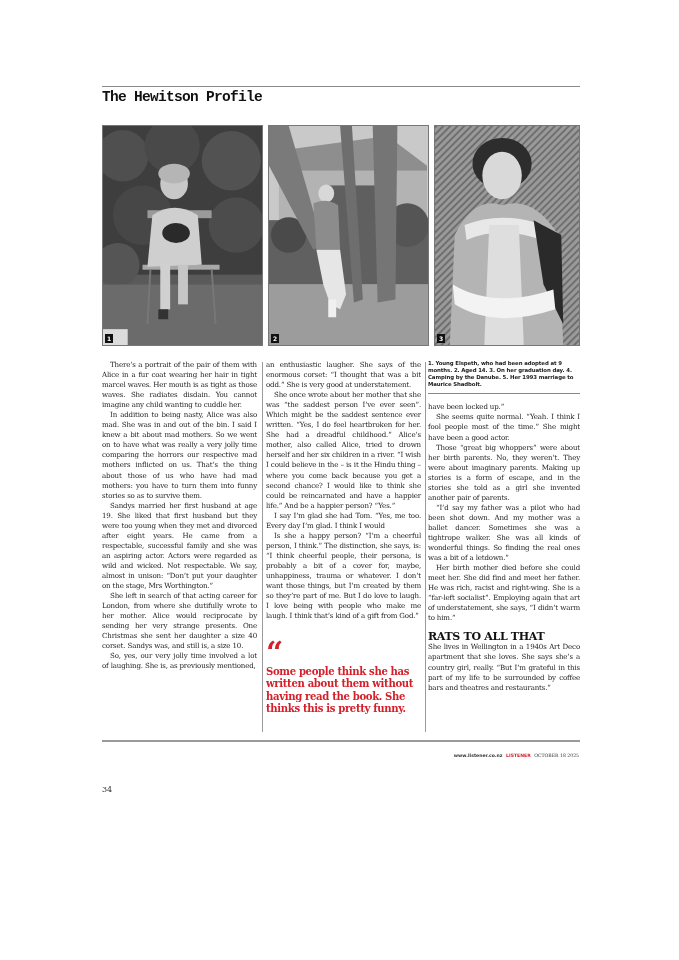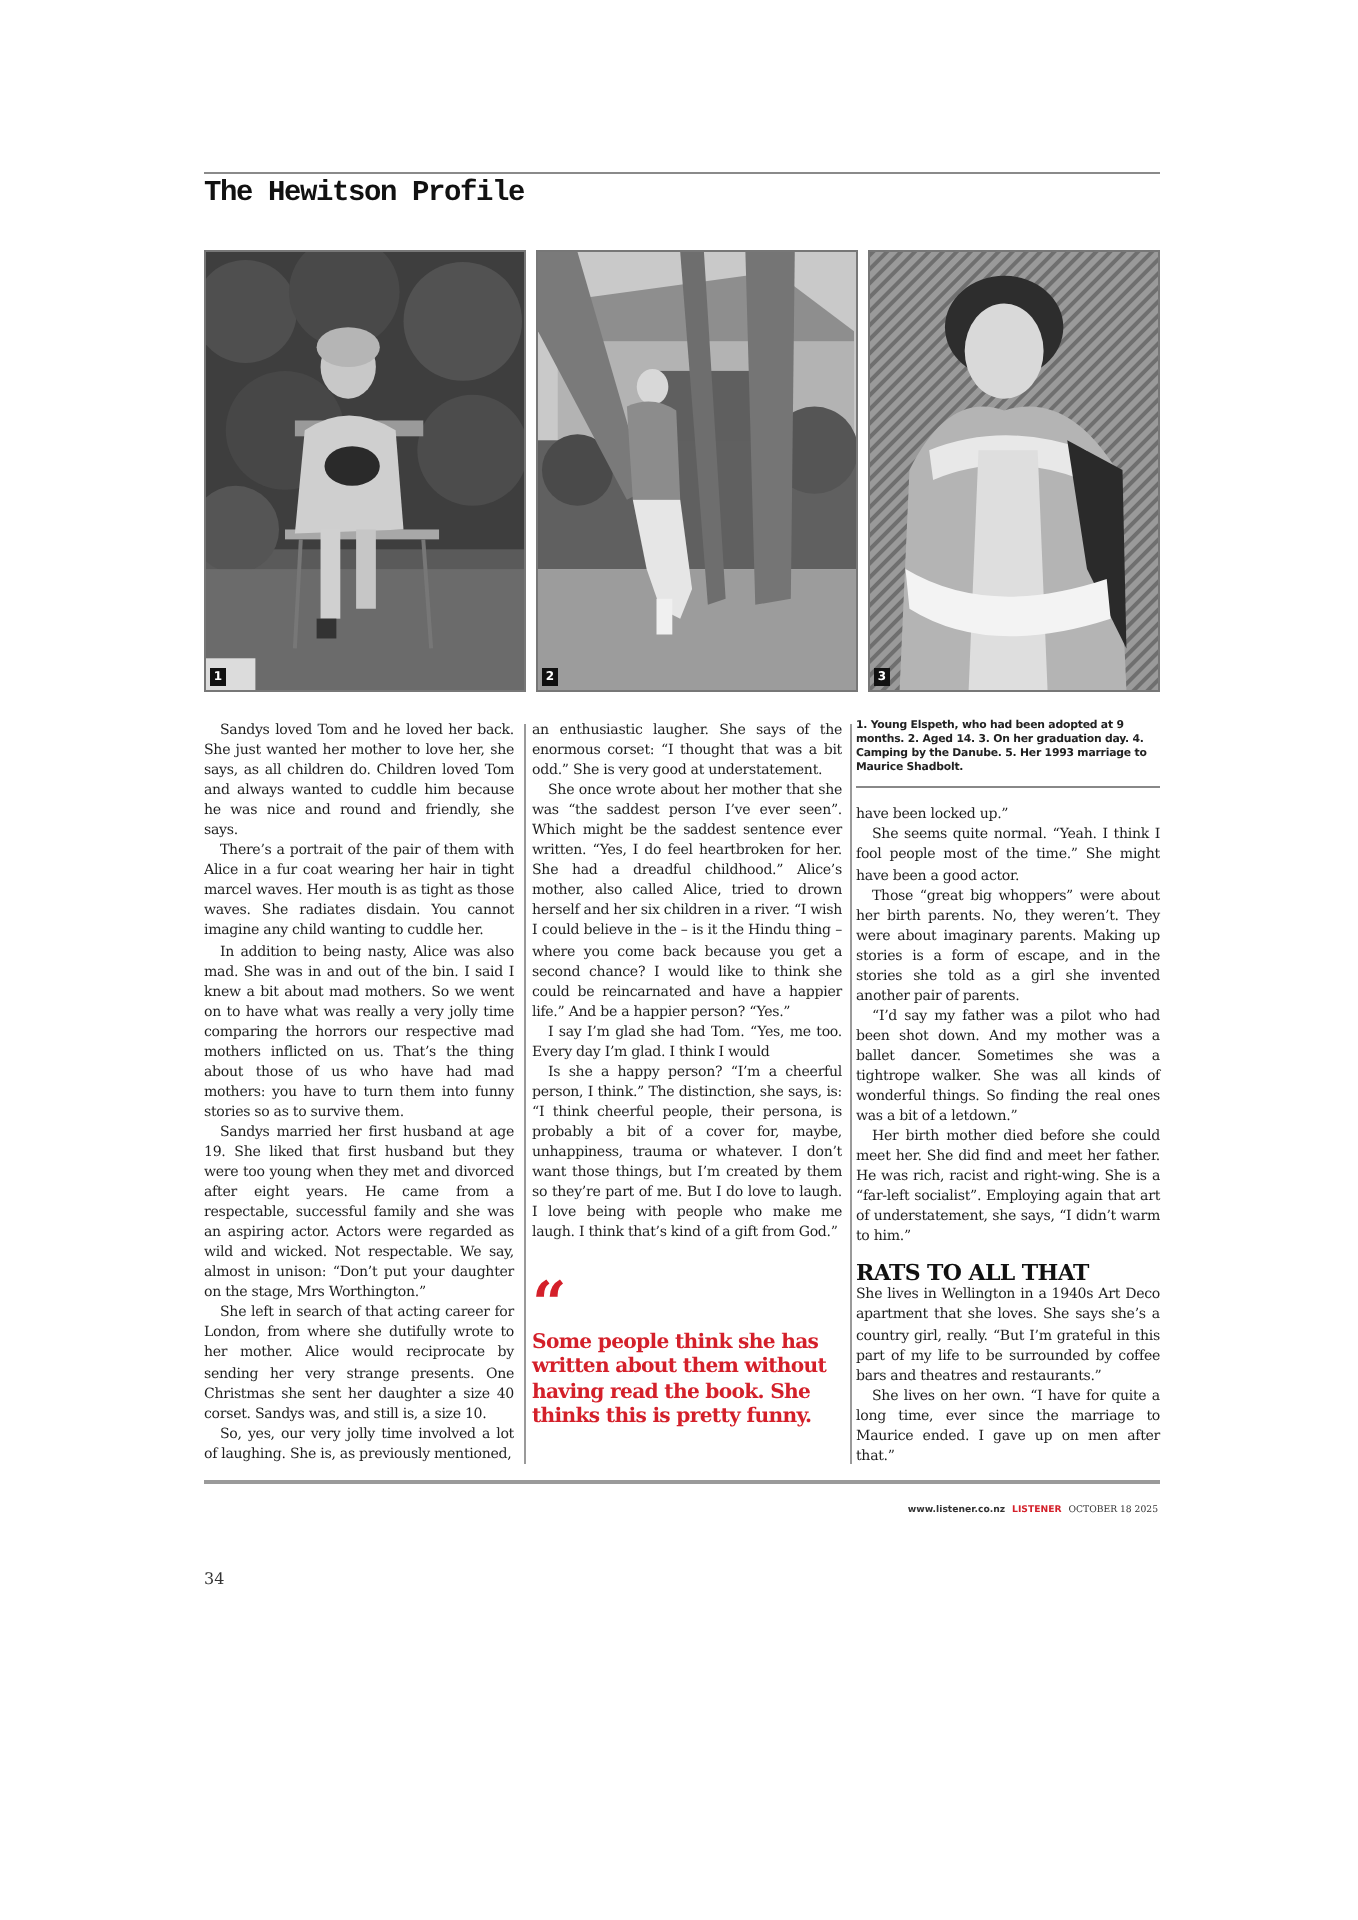--- a/index.html
+++ b/index.html
@@ -100,21 +100,20 @@
     <path d="M100 95 L128 110 L130 200 L110 160 Z" fill="#2a2a2a"></path>
     <path d="M18 160 Q60 185 120 165 L122 185 Q60 205 20 180 Z" fill="#f3f3f3"></path>
   </svg>
   <div class="photo-num">3</div>
 </div>
 
 <div class="vdiv" style="left:262px; top:362px; height:370px;"></div>
 <div class="vdiv" style="left:425px; top:362px; height:370px;"></div>
 
 <div class="col col1">
-  <p>Sandys loved Tom and he loved her back. She just wanted her mother to love her, she says, as all children do. Children loved Tom and always wanted to cuddle him because he was nice and round and friendly, she says.</p>
   <p>There’s a portrait of the pair of them with Alice in a fur coat wearing her hair in tight marcel waves. Her mouth is as tight as those waves. She radiates disdain. You cannot imagine any child wanting to cuddle her.</p>
   <p>In addition to being nasty, Alice was also mad. She was in and out of the bin. I said I knew a bit about mad mothers. So we went on to have what was really a very jolly time comparing the horrors our respective mad mothers inflicted on us. That’s the thing about those of us who have had mad mothers: you have to turn them into funny stories so as to survive them.</p>
   <p>Sandys married her first husband at age 19. She liked that first husband but they were too young when they met and divorced after eight years. He came from a respectable, successful family and she was an aspiring actor. Actors were regarded as wild and wicked. Not respectable. We say, almost in unison: “Don’t put your daughter on the stage, Mrs Worthington.”</p>
   <p>She left in search of that acting career for London, from where she dutifully wrote to her mother. Alice would reciprocate by sending her very strange presents. One Christmas she sent her daughter a size 40 corset. Sandys was, and still is, a size 10.</p>
   <p>So, yes, our very jolly time involved a lot of laughing. She is, as previously mentioned,</p>
 </div>
 
 <div class="col col2">
   <p class="noindent">an enthusiastic laugher. She says of the enormous corset: “I thought that was a bit odd.” She is very good at understatement.</p>
   <p>She once wrote about her mother that she was “the saddest person I’ve ever seen”. Which might be the saddest sentence ever written. “Yes, I do feel heartbroken for her. She had a dreadful childhood.” Alice’s mother, also called Alice, tried to drown herself and her six children in a river. “I wish I could believe in the – is it the Hindu thing – where you come back because you get a second chance? I would like to think she could be reincarnated and have a happier life.” And be a happier person? “Yes.”</p>
@@ -130,21 +129,20 @@
 <div class="col col3">
   <div class="caption">1. Young Elspeth, who had been adopted at 9 months. 2. Aged 14. 3. On her graduation day. 4. Camping by the Danube. 5. Her 1993 marriage to Maurice Shadbolt.</div>
   <div class="caption-rule"></div>
   <p class="noindent">have been locked up.”</p>
   <p>She seems quite normal. “Yeah. I think I fool people most of the time.” She might have been a good actor.</p>
   <p>Those “great big whoppers” were about her birth parents. No, they weren’t. They were about imaginary parents. Making up stories is a form of escape, and in the stories she told as a girl she invented another pair of parents.</p>
   <p>“I’d say my father was a pilot who had been shot down. And my mother was a ballet dancer. Sometimes she was a tightrope walker. She was all kinds of wonderful things. So finding the real ones was a bit of a letdown.”</p>
   <p>Her birth mother died before she could meet her. She did find and meet her father. He was rich, racist and right-wing. She is a “far-left socialist”. Employing again that art of understatement, she says, “I didn’t warm to him.”</p>
   <div class="subhead">RATS TO ALL THAT</div>
   <p class="noindent">She lives in Wellington in a 1940s Art Deco apartment that she loves. She says she’s a country girl, really. “But I’m grateful in this part of my life to be surrounded by coffee bars and theatres and restaurants.”</p>
-  <p>She lives on her own. “I have for quite a long time, ever since the marriage to Maurice ended. I gave up on men after that.”</p>
 </div>
 
 <div class="bottom-rule"></div>
 <div class="page-number">34</div>
 <div class="footer-meta">
   <span class="footer-url">www.listener.co.nz</span>
   <span class="footer-brand">LISTENER</span>
   <span class="footer-date">OCTOBER 18 2025</span>
 </div>
 

